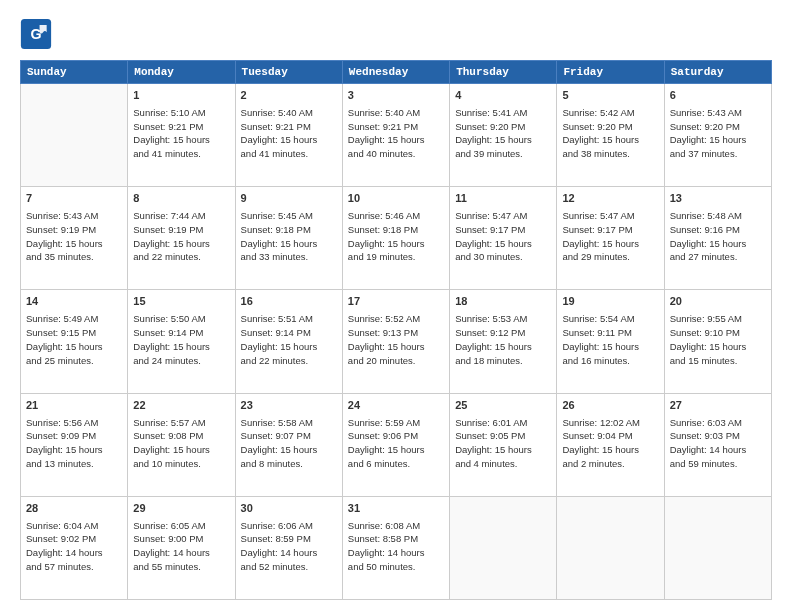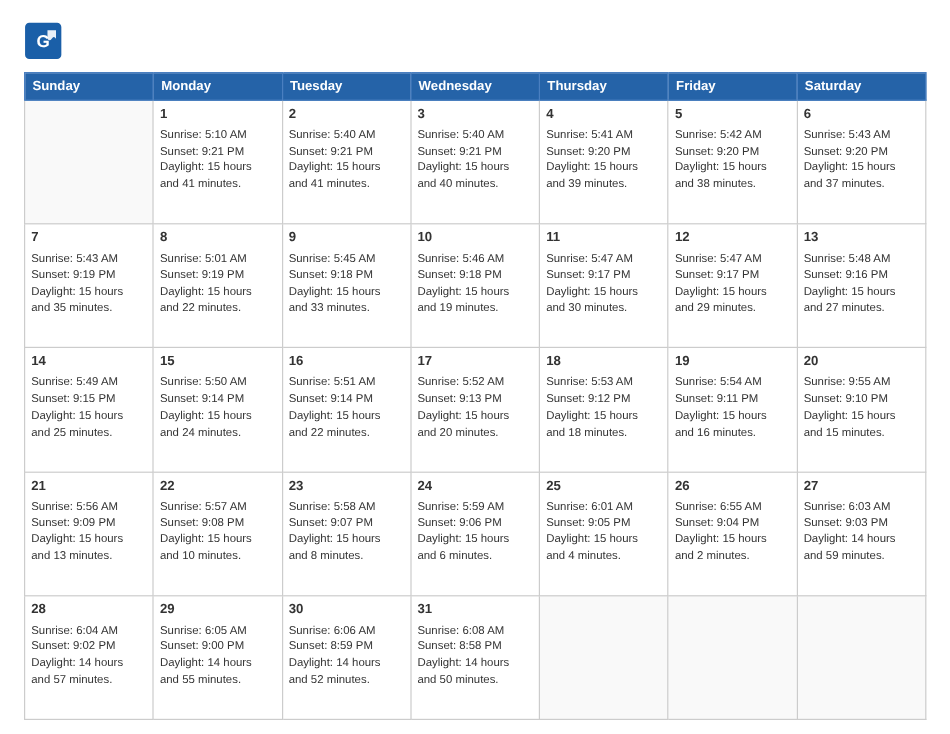--- a/index.html
+++ b/index.html
@@ -61,20 +61,21 @@
       table-layout: fixed;
     }
     .calendar th {
       background: #2563a8;
       color: #fff;
       font-size: 11px;
       font-weight: bold;
       text-align: left;
       padding: 5px 6px;
       border: 1px solid #4a7fc0;
+      font-family: Liberation Mono, monospace;
     }
     .calendar td {
       border: 1px solid #ccc;
       vertical-align: top;
       padding: 4px 5px;
       height: 86px;
       color: #333;
       font-size: 9.5px;
       line-height: 1.45;
     }
@@ -170,21 +171,21 @@
         <tr>
           <td>
             <span class="day-num">7</span>
             <div>Sunrise: 5:43 AM</div>
             <div>Sunset: 9:19 PM</div>
             <div>Daylight: 15 hours</div>
             <div>and 35 minutes.</div>
           </td>
           <td>
             <span class="day-num">8</span>
-            <div>Sunrise: 5:01 AM</div>
+            <div>Sunrise: 7:44 AM</div>
             <div>Sunset: 9:19 PM</div>
             <div>Daylight: 15 hours</div>
             <div>and 22 minutes.</div>
           </td>
           <td>
             <span class="day-num">9</span>
             <div>Sunrise: 5:45 AM</div>
             <div>Sunset: 9:18 PM</div>
             <div>Daylight: 15 hours</div>
             <div>and 33 minutes.</div>
@@ -300,21 +301,21 @@
           </td>
           <td>
             <span class="day-num">25</span>
             <div>Sunrise: 6:01 AM</div>
             <div>Sunset: 9:05 PM</div>
             <div>Daylight: 15 hours</div>
             <div>and 4 minutes.</div>
           </td>
           <td>
             <span class="day-num">26</span>
-            <div>Sunrise: 6:55 AM</div>
+            <div>Sunrise: 12:02 AM</div>
             <div>Sunset: 9:04 PM</div>
             <div>Daylight: 15 hours</div>
             <div>and 2 minutes.</div>
           </td>
           <td>
             <span class="day-num">27</span>
             <div>Sunrise: 6:03 AM</div>
             <div>Sunset: 9:03 PM</div>
             <div>Daylight: 14 hours</div>
             <div>and 59 minutes.</div>

